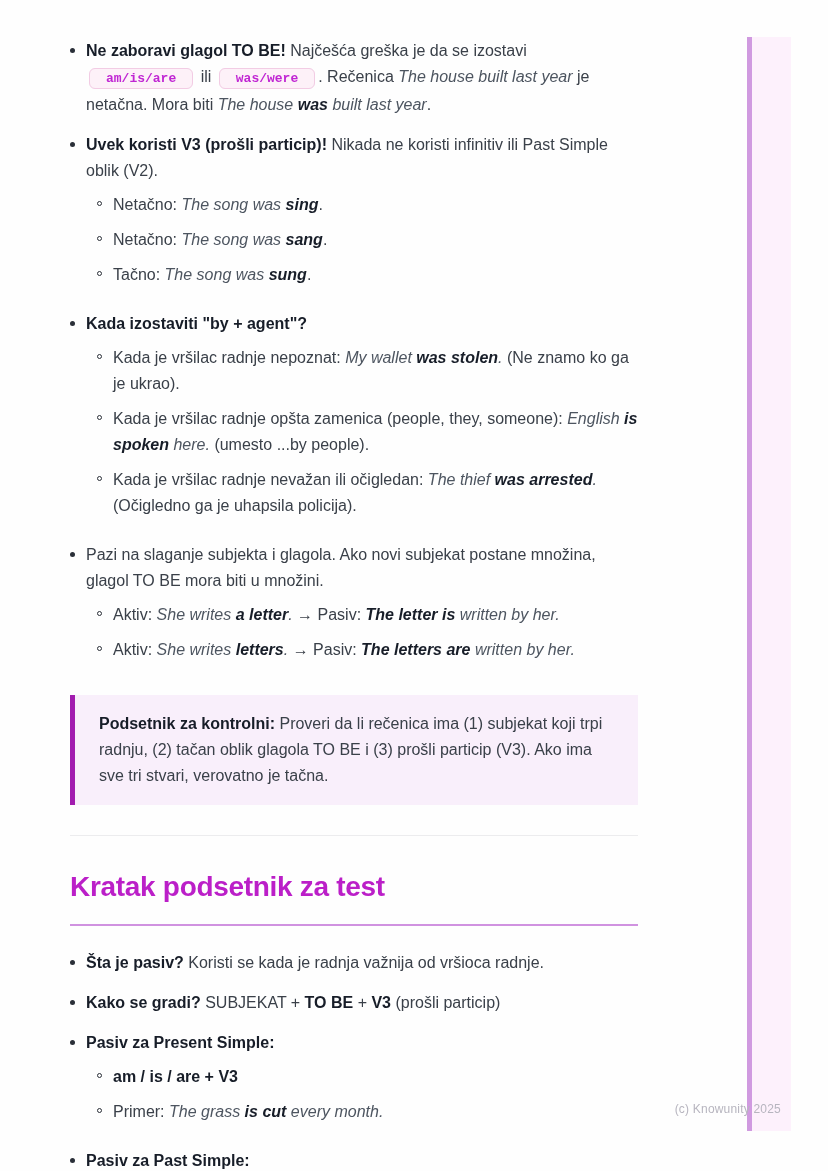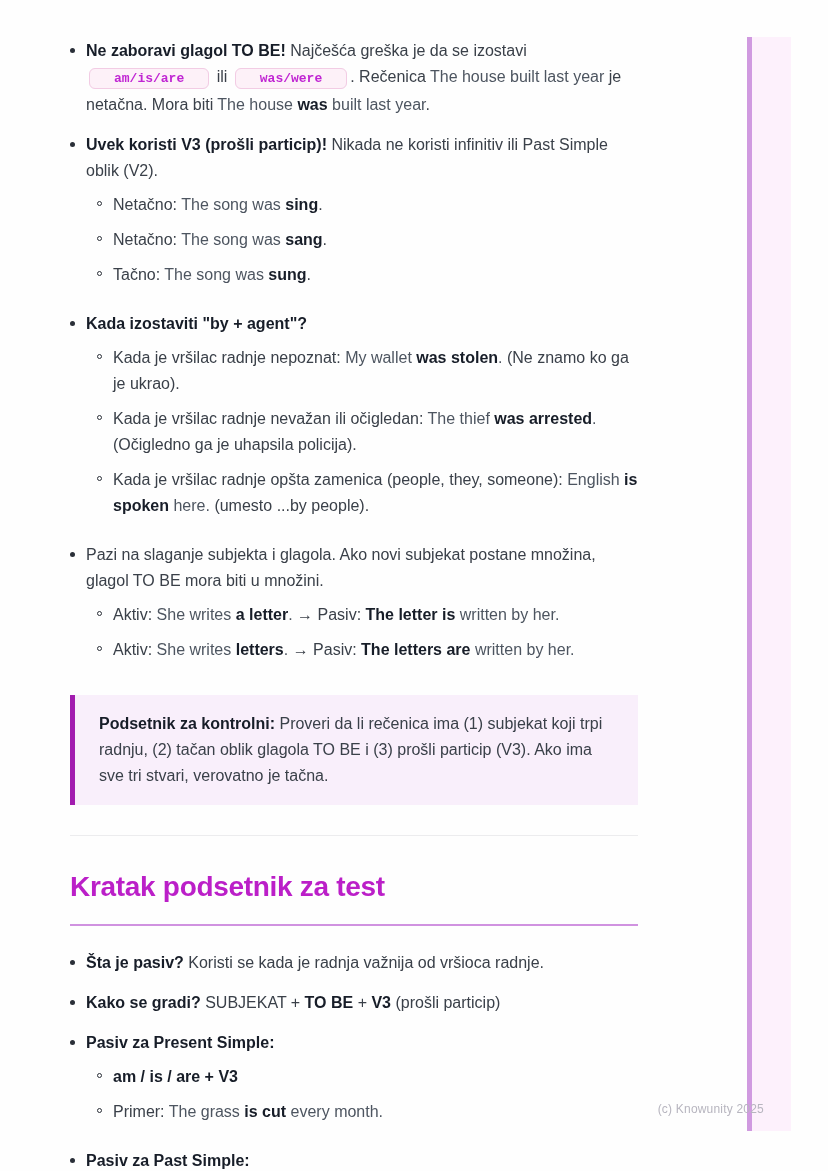--- a/index.html
+++ b/index.html
@@ -17,47 +17,47 @@
   .marker { flex:none; }
   .marker.dot { width:5px; height:5px; border-radius:50%; background:#2a2f38; margin-top:10px; }
   .marker.circle { width:5px; height:5px; border-radius:50%; border:1.5px solid #2a2f38;
                    background:transparent; margin-top:9px; }
   .li-body { flex:1; min-width:0; }
   .li-text { font-size:16px; line-height:26px; color:var(--text); }
 
   
   .li-text span, .callout-text span { color:var(--text); }
   span.b { font-weight:700; color:var(--text-bold); }
-  span.i { color:var(--text-italic);text-align:right; }
+  span.i { font-style:italic; color:var(--text-italic);text-align:right; }
   span.b.i { color:var(--text-bold); }
   span.chip { font-family:"Liberation Mono","DejaVu Sans Mono",monospace;
               font-weight:700; font-size:13px; color:var(--chip-text);
               background:var(--chip-bg); border:1px solid var(--chip-border);
-              border-radius:6px; padding:2px 24px; margin:0 3px; white-space:nowrap; }
+              border-radius:6px; padding:2px 16px; margin:0 3px; white-space:nowrap; }
 
   
   .callout { margin-top:23px; background:var(--callout-bg);
              border-left:5px solid var(--callout-border);
              border-radius:0; padding:16px 24px; }
   .callout-text { font-size:16px; line-height:26px; color:var(--text); }
 
   
   .divider { border:none; border-top:1px solid #ececee; margin-top:30px; }
   .heading { margin-top:35px; font-size:28px; font-weight:700; letter-spacing:-0.3px;
              color:var(--accent); padding-bottom:21px;
              border-bottom:2px solid var(--heading-underline); margin-bottom:24px; }
 
   
   .strip-fill { position:absolute; left:752px; top:37px; width:39px; height:1094px;
                 background:var(--strip-fill); }
   .strip-line { position:absolute; left:747px; top:37px; width:5px; height:1094px;
                 background:var(--strip-line); }
 
   
-  .watermark { position:absolute; top:1102px; right:64px; font-size:12px;
+  .watermark { position:absolute; top:1102px; right:47px; font-size:12px;
                color:var(--watermark); letter-spacing:0.2px; z-index:5; }
 </style>
 </head>
 <body>
 
 <div class="page">
   <div class="content">
 
     <ul class="lvl1" id="notes-list">
         <li>
@@ -90,25 +90,25 @@
           <span class="marker dot"></span>
           <div class="li-body">
             <div class="li-text"><span class="b">Kada izostaviti "by + agent"?</span></div>
             <ul class="lvl2">
               <li>
                 <span class="marker circle"></span>
                 <div class="li-text"><span>Kada je vršilac radnje nepoznat: </span><span class="i">My wallet </span><span class="b i">was stolen</span><span class="i">.</span><span> (Ne znamo ko ga je ukrao).</span></div>
               </li>
               <li>
                 <span class="marker circle"></span>
-                <div class="li-text"><span>Kada je vršilac radnje nevažan ili očigledan: </span><span class="i">The thief </span><span class="b i">was arrested</span><span class="i">.</span><span> (Očigledno ga je uhapsila policija).</span></div>
+                <div class="li-text"><span>Kada je vršilac radnje opšta zamenica (people, they, someone): </span><span class="i">English </span><span class="b i">is spoken</span><span class="i"> here.</span><span> (umesto ...by people).</span></div>
               </li>
               <li>
                 <span class="marker circle"></span>
-                <div class="li-text"><span>Kada je vršilac radnje opšta zamenica (people, they, someone): </span><span class="i">English </span><span class="b i">is spoken</span><span class="i"> here.</span><span> (umesto ...by people).</span></div>
+                <div class="li-text"><span>Kada je vršilac radnje nevažan ili očigledan: </span><span class="i">The thief </span><span class="b i">was arrested</span><span class="i">.</span><span> (Očigledno ga je uhapsila policija).</span></div>
               </li>
             </ul>
           </div>
         </li>
         <li>
           <span class="marker dot"></span>
           <div class="li-body">
             <div class="li-text"><span>Pazi na slaganje subjekta i glagola. Ako novi subjekat postane množina, glagol TO BE mora biti u množini.</span></div>
             <ul class="lvl2">
               <li>

